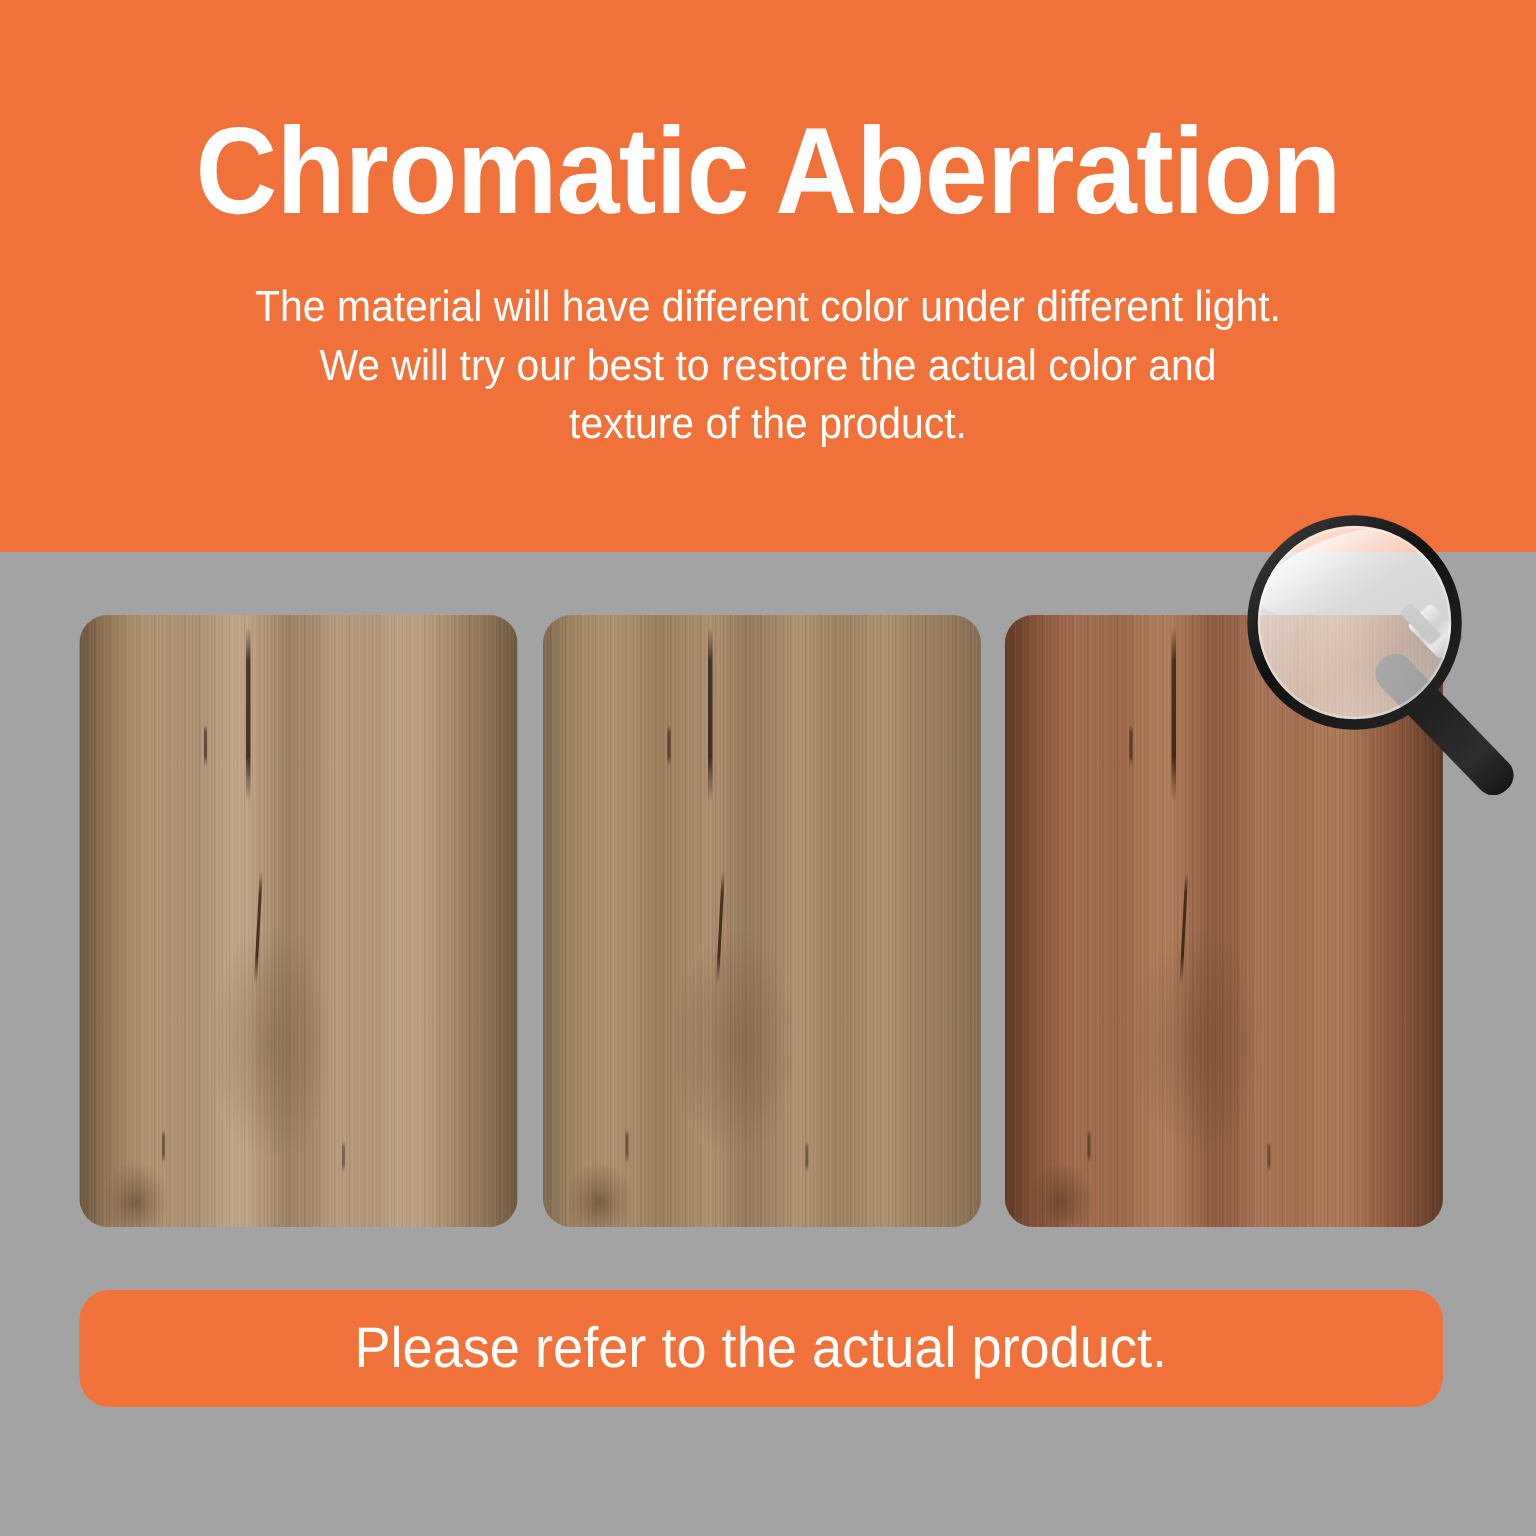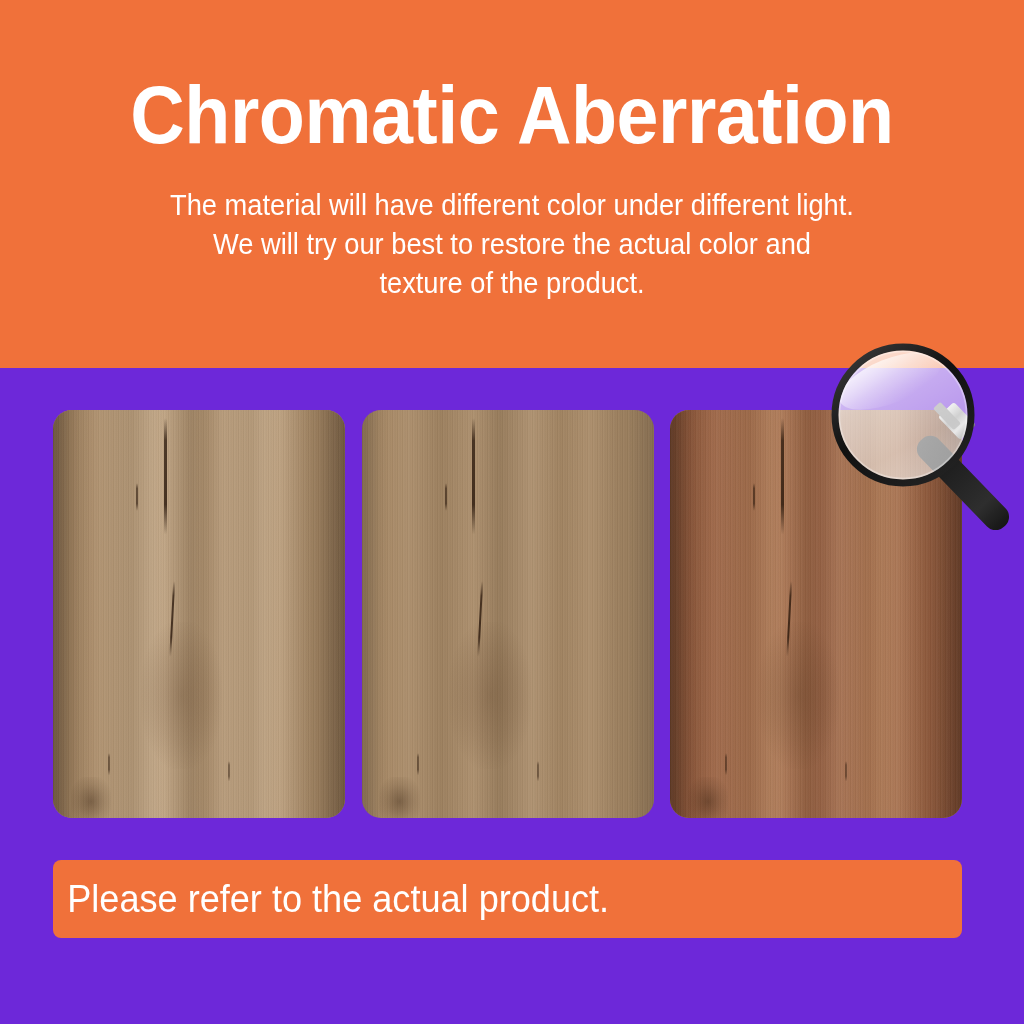--- a/index.html
+++ b/index.html
@@ -214,39 +214,39 @@
   #magnifier svg { display: block; }
 
   
   #bottom-banner {
     position: absolute;
     left: 53px;
     top: 860px;
     width: 909px;
     height: 78px;
     background: #f0713a;
-    border-radius: 8px;
+    border-radius: 20px;
     display: flex;
     align-items: center;
-    justify-content: flex-start;
+    justify-content: center;
     z-index: 3;
   }
   #bottom-banner-text {
     color: #ffffff;
     font-size: 38px;
     line-height: 44px;
     font-weight: 400;
     transform: scaleX(0.95);
     white-space: nowrap;
   }
 </style>
 </head>
 <body>
 
-<div id="page" style="background: #6d28d9;">
+<div id="page" style="background: #a3a3a3;">
 
   <div id="header-band" style="background: rgb(240, 113, 58);">
     <div id="page-title">Chromatic Aberration</div>
 
     <div id="subtitle-block">
       <span class="sub-line">The material will have different color under different light.</span>
       <span class="sub-line">We will try our best to restore the actual color and</span>
       <span class="sub-line">texture of the product.</span>
     </div>
   </div>

